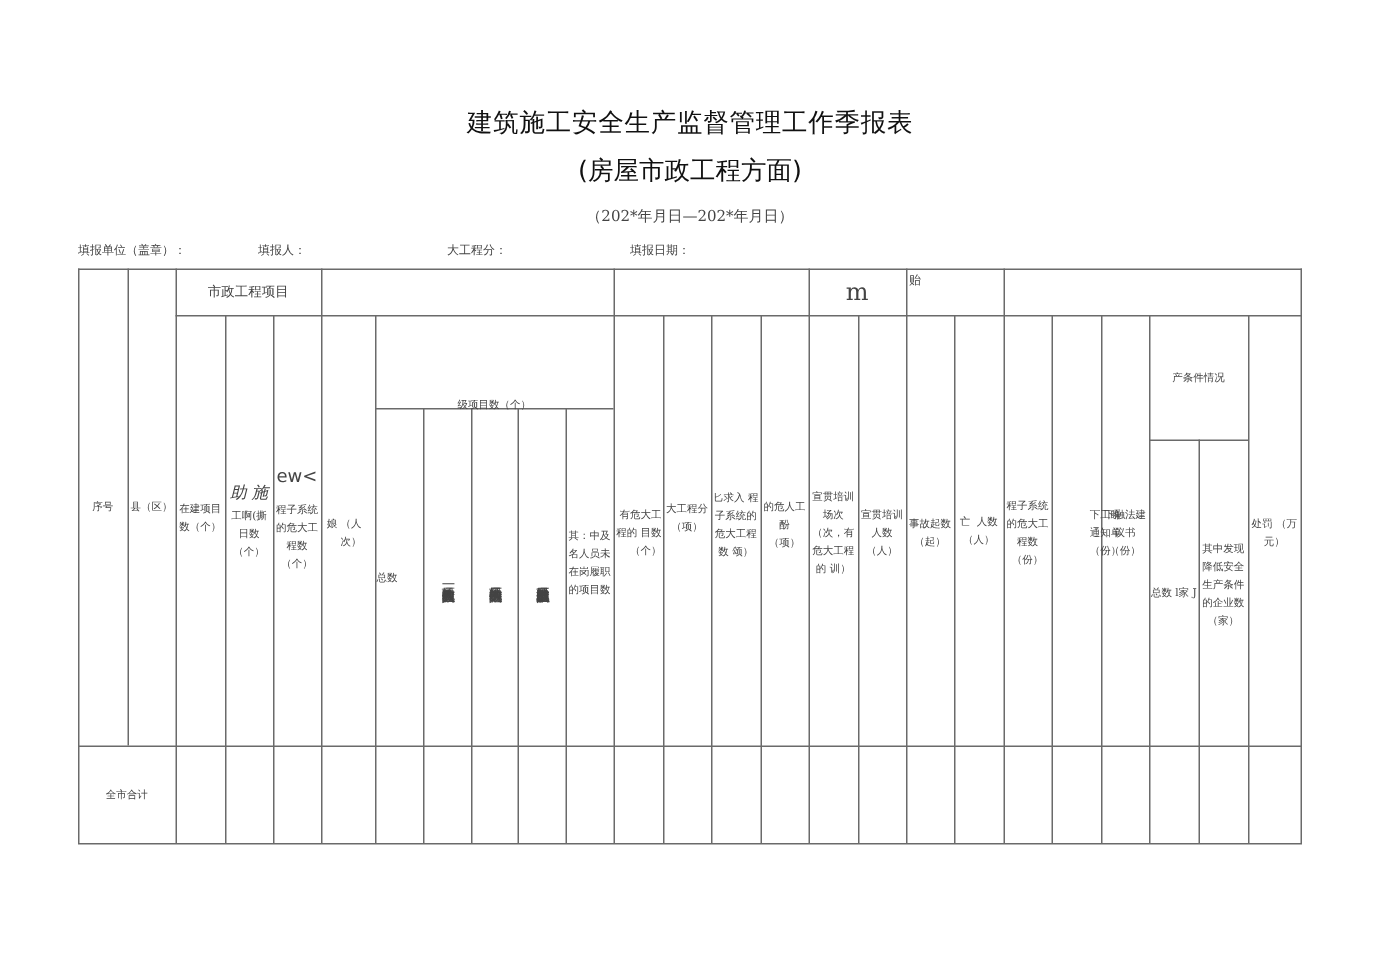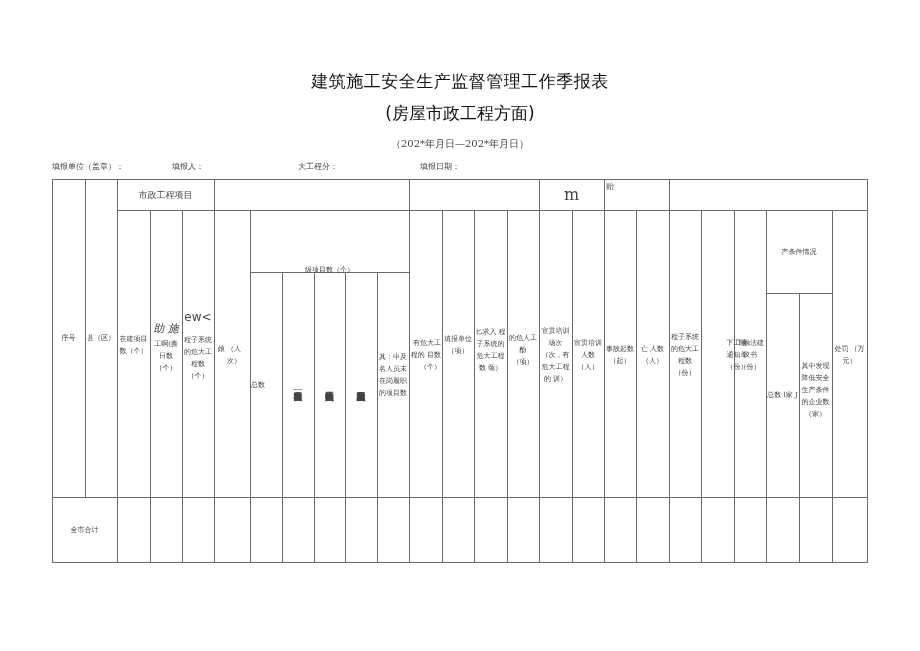--- a/index.html
+++ b/index.html
@@ -84,27 +84,27 @@
   <div class="cell" style="left:182px; top:339px; width:32px; height:38px;">程子系统的危大工程数（个）</div>
   <div class="cell" style="left:206px; top:330px; width:36px; height:50px;text-align:right;">娘 （人次）</div>
 
   <div class="cell" style="left:250px; top:272px; width:32px; height:225px; justify-content:flex-start;">总数</div>
   <div class="cell vert" style="left:282px; top:272px; width:32px; height:225px;">中查次项数其检一曲目</div>
   <div class="cell vert" style="left:314px; top:272px; width:31px; height:225px;">中遭次项数其检二的目</div>
   <div class="cell vert" style="left:345px; top:272px; width:32px; height:225px;">中查次以的目敢其检三及上项数</div>
   <div class="cell" style="left:377px; top:330px; width:32px; height:90px;">其：中及名人员未在岗履职的项目数</div>
 
   <div class="cell" style="left:409px; top:320px; width:33px; height:70px;text-align:right;">有危大工程的 目数（个）</div>
-  <div class="cell" style="left:442px; top:320px; width:32px; height:50px;">填报单位（项）</div>
+  <div class="cell" style="left:442px; top:320px; width:32px; height:50px;">大工程分（项）</div>
   <div class="cell" style="left:474px; top:315px; width:33px; height:70px;">匕求入 程子系统的危大工程数 颂）</div>
   <div class="cell" style="left:507px; top:325px; width:32px; height:50px;">的危人工酚 （项）</div>
   <div class="cell" style="left:539px; top:310px; width:33px; height:90px;">宣贯培训场次（次，有危大工程的 训）</div>
   <div class="cell" style="left:572px; top:330px; width:32px; height:50px;">宣贯培训人数（人）</div>
   <div class="cell" style="left:604px; top:335px; width:32px; height:40px;">事故起数（起）</div>
-  <div class="cell" style="left:636px; top:335px; width:33px; height:40px;">亡 人数（人）</div>
+  <div class="cell" style="left:636px; top:335px; width:33px; height:40px;font-family:Liberation Mono, monospace;">亡 人数（人）</div>
   <div class="cell" style="left:669px; top:330px; width:32px; height:50px;">程子系统的危大工程数（份）</div>
   <div class="cell" style="left:701px; top:330px; width:33px; height:50px;padding-left:36px;">下工瞬通知单（份）</div>
   <div class="cell" style="left:734px; top:330px; width:32px; height:50px;">下触法建议书（份）</div>
   <div class="cell" style="left:766px; top:370px; width:33px; height:50px;">总数 l家 J</div>
   <div class="cell" style="left:799px; top:350px; width:33px; height:80px;">其中发现降低安全生产条件的企业数（家）</div>
   <div class="cell" style="left:832px; top:320px; width:35px; height:70px;">处罚 （万元）</div>
 
   <div class="cell" style="left:52px; top:497px; width:65px; height:65px;">全市合计</div>
 </div>
 

